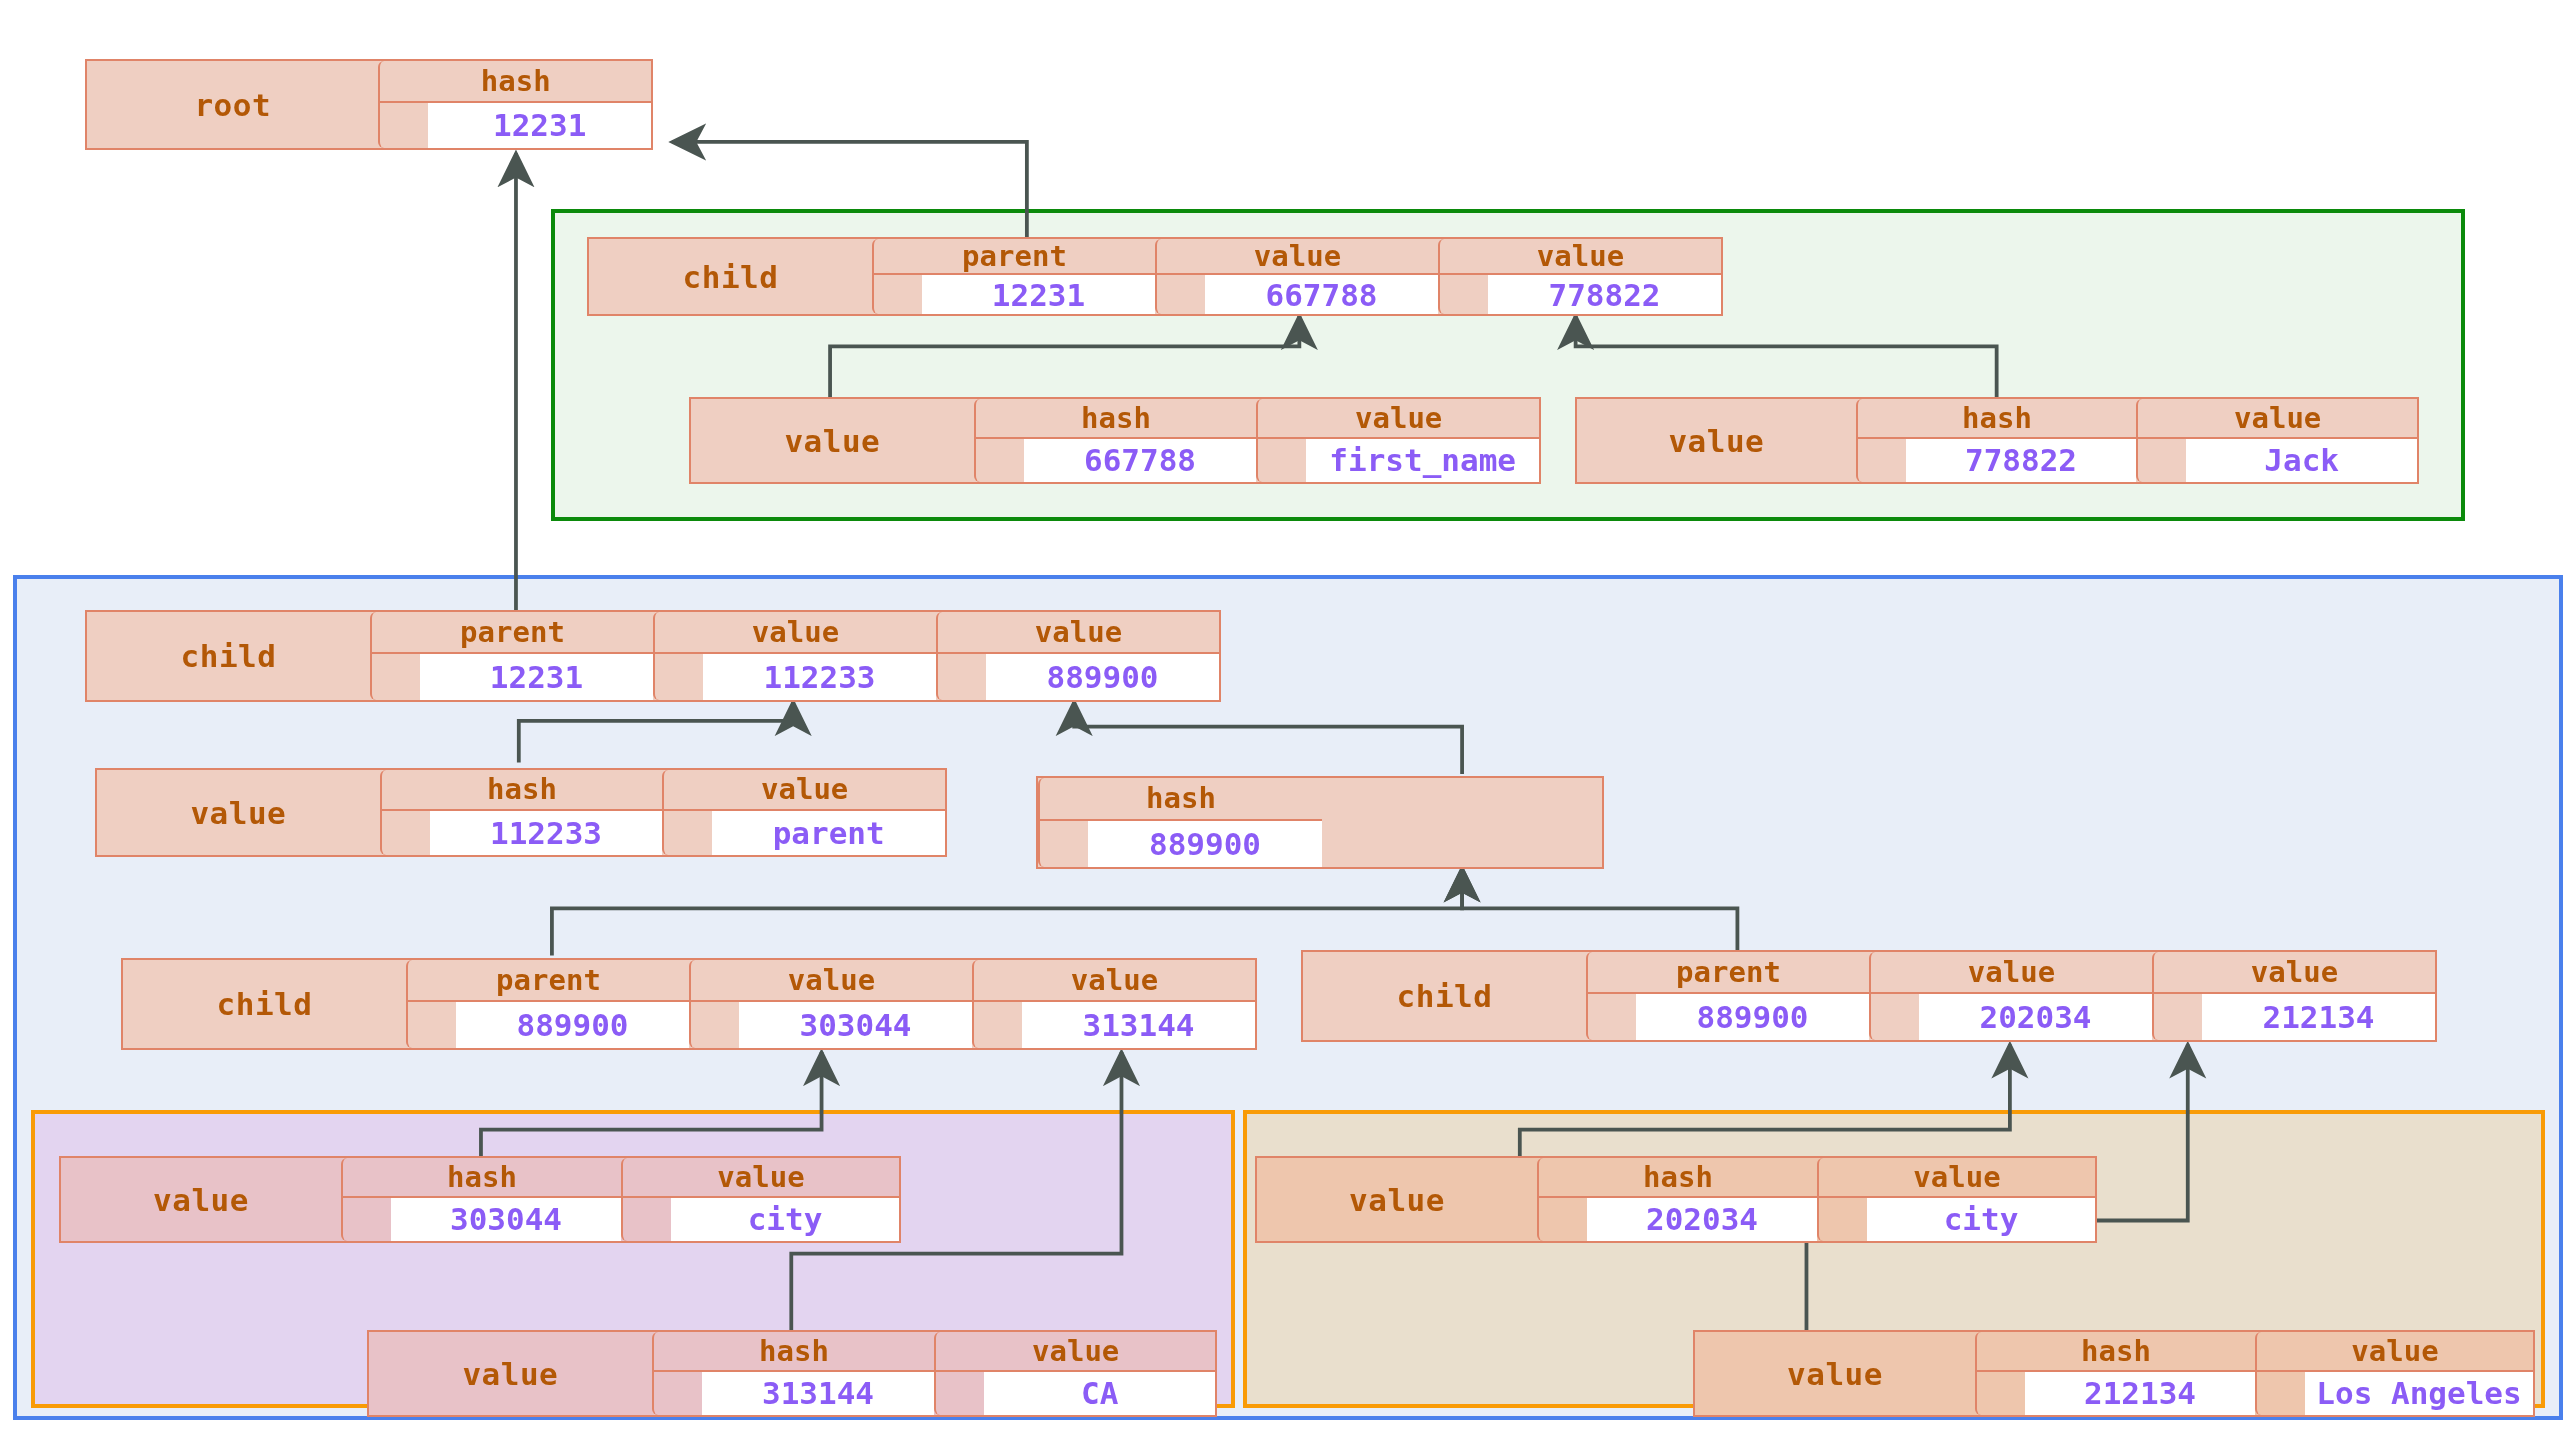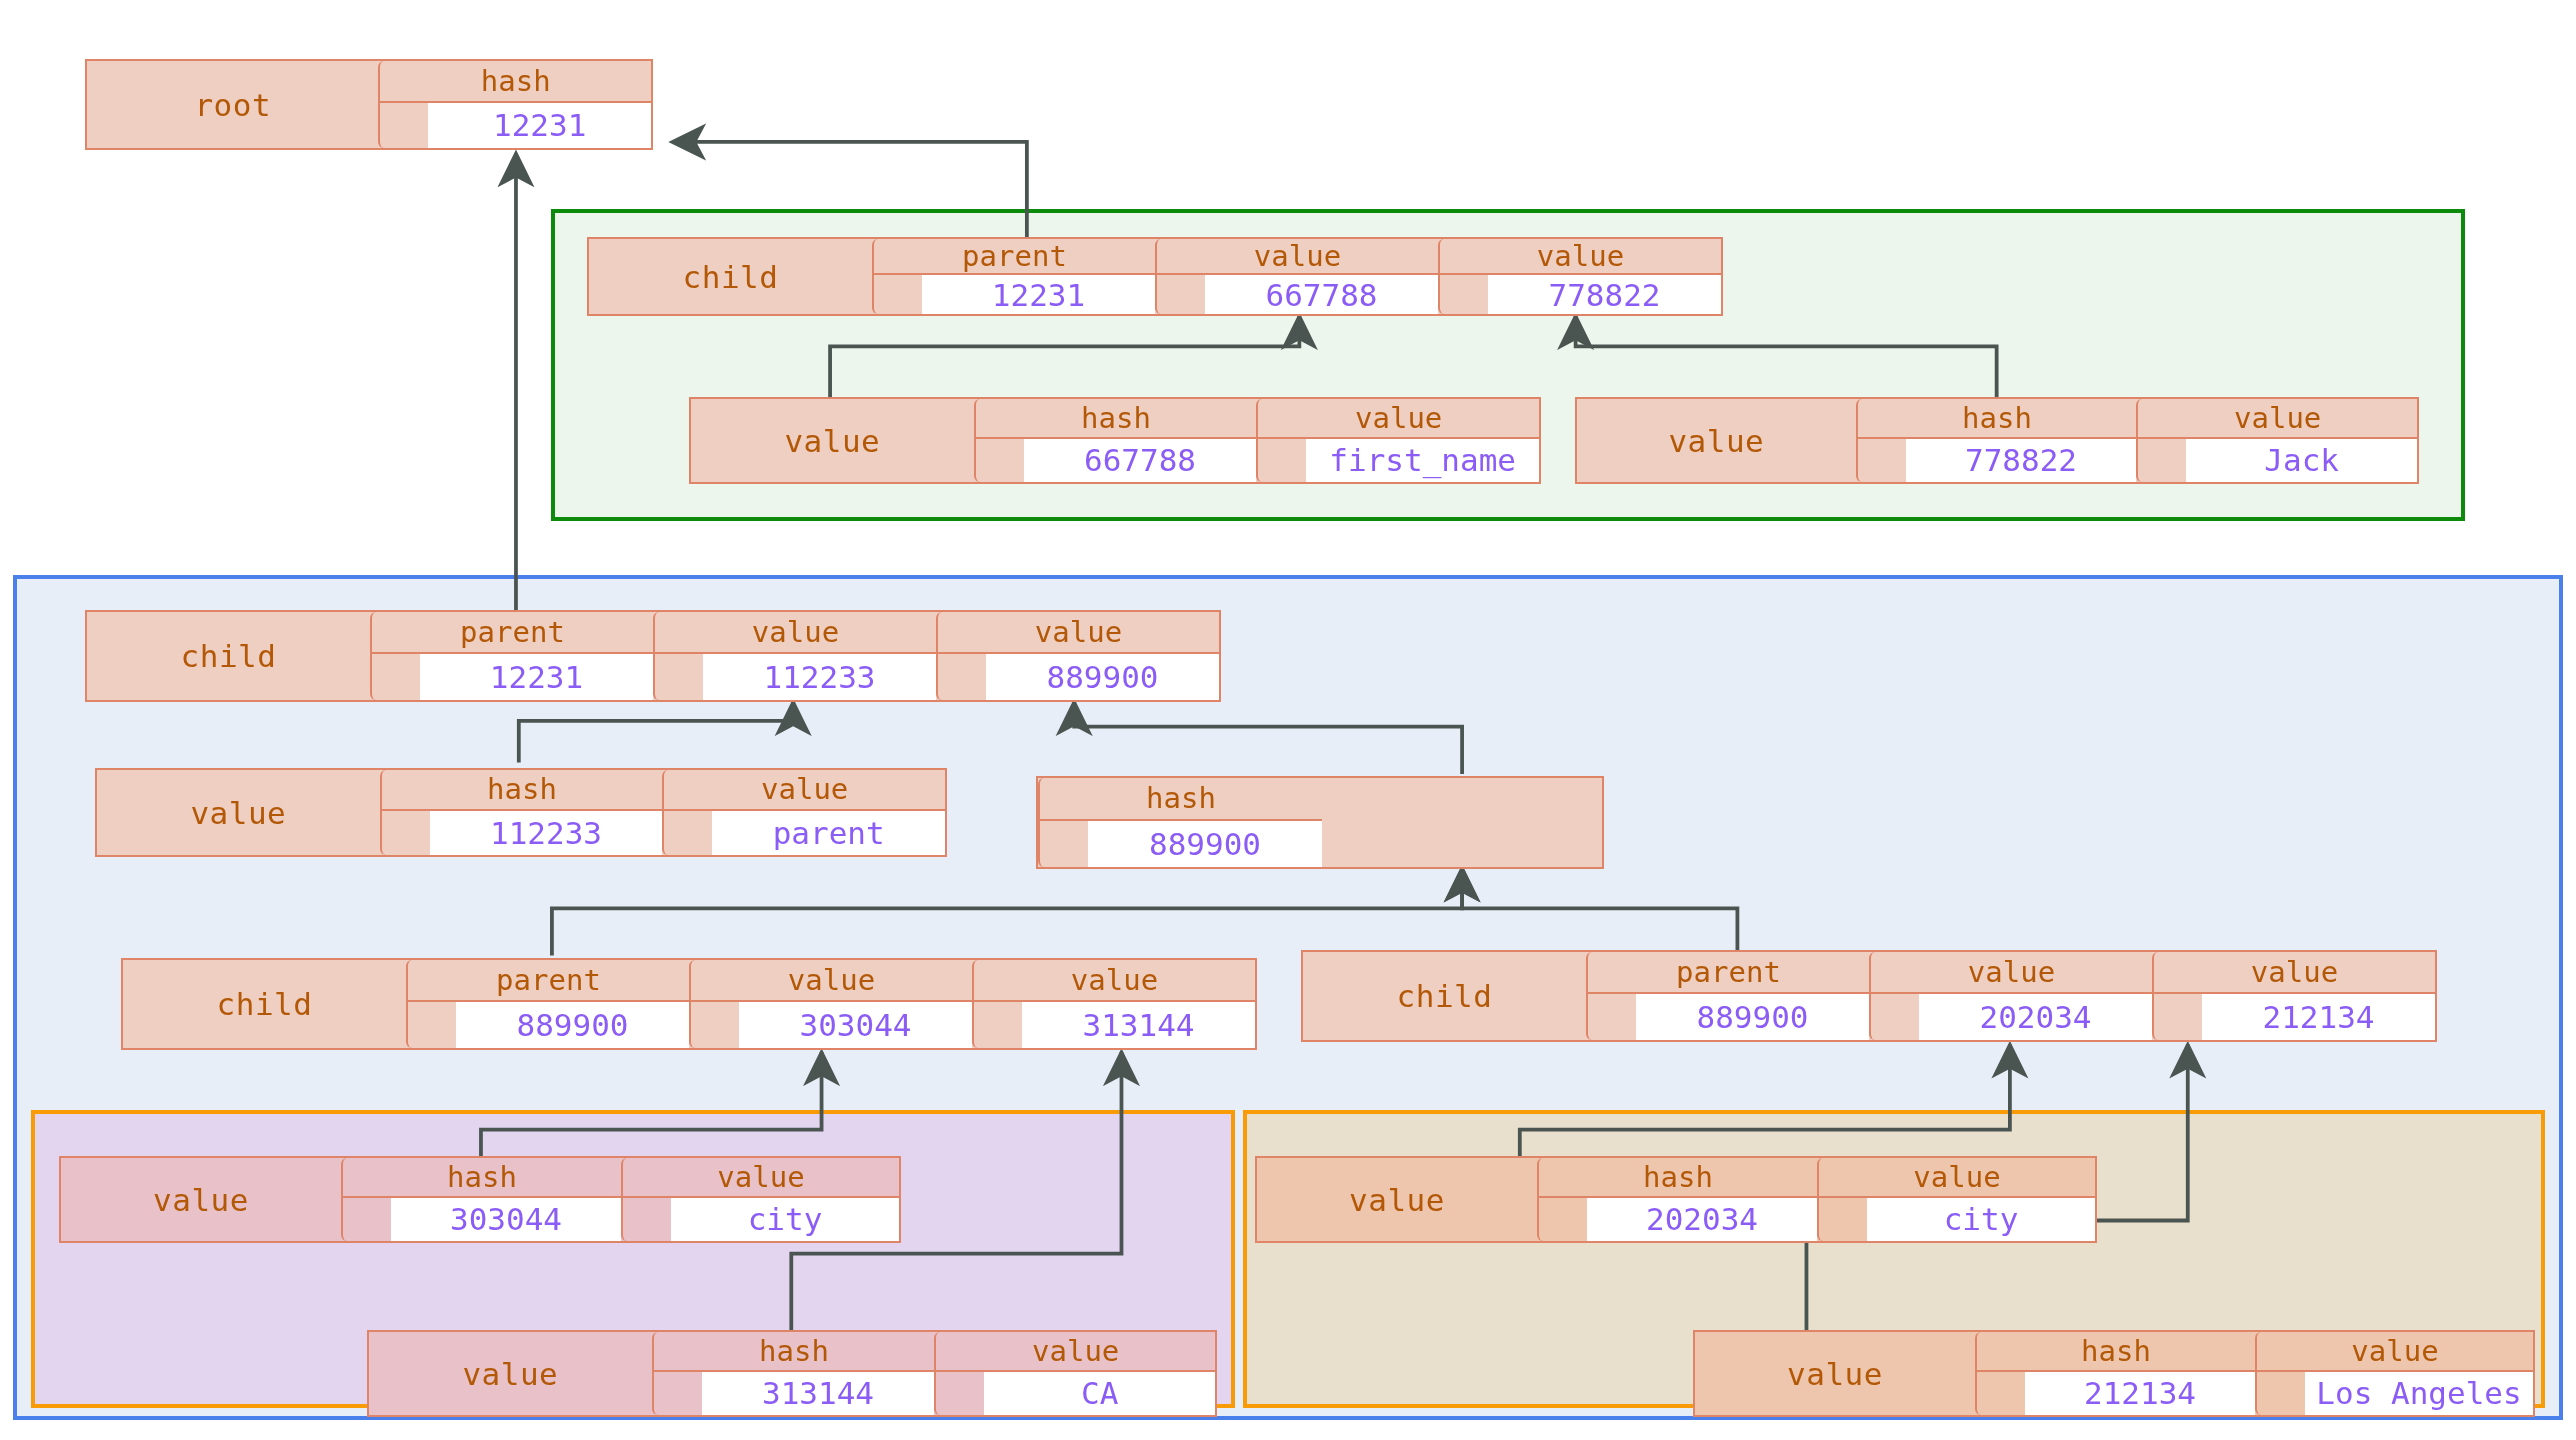--- a/index.html
+++ b/index.html
@@ -8,21 +8,21 @@
 
   
   .group{position:absolute;box-sizing:border-box;}
   .group.green{background:#ecf6ec;border:4.7px solid #0b8a0b;}
   .group.blue{background:#e8eef8;border:4.7px solid #4a80ec;}
   .group.purple{background:#e3d4f0;border:4.7px solid #f99b06;}
   .group.tan{background:#e9dfcd;border:4.7px solid #f99b06;}
 
   
   .node{position:absolute;display:flex;box-sizing:border-box;
-        border:2.8px solid #e08468;background:#efcfc2;}
+        border:2.8px solid #e08468;background:#efcfc2;font-weight:bold;}
   .node .label{display:flex;align-items:center;justify-content:center;
         box-sizing:border-box;color:#b35806;font-size:31px;letter-spacing:0.5px;}
   .node .field{display:flex;flex-direction:column;box-sizing:border-box;
         border-left:2.8px solid #e08468;border-radius:6px;}
   .node .field .fkey{flex:0 0 48%;display:flex;align-items:center;justify-content:center;
         color:#b35806;font-size:29px;box-sizing:border-box;border-bottom:2.8px solid #e08468;}
   .node .field .fval{flex:1 1 auto;display:flex;align-items:center;justify-content:center;
         color:#8b5cf6;font-size:31px;background:#ffffff;box-sizing:border-box;margin-left:48px;}
 
   

